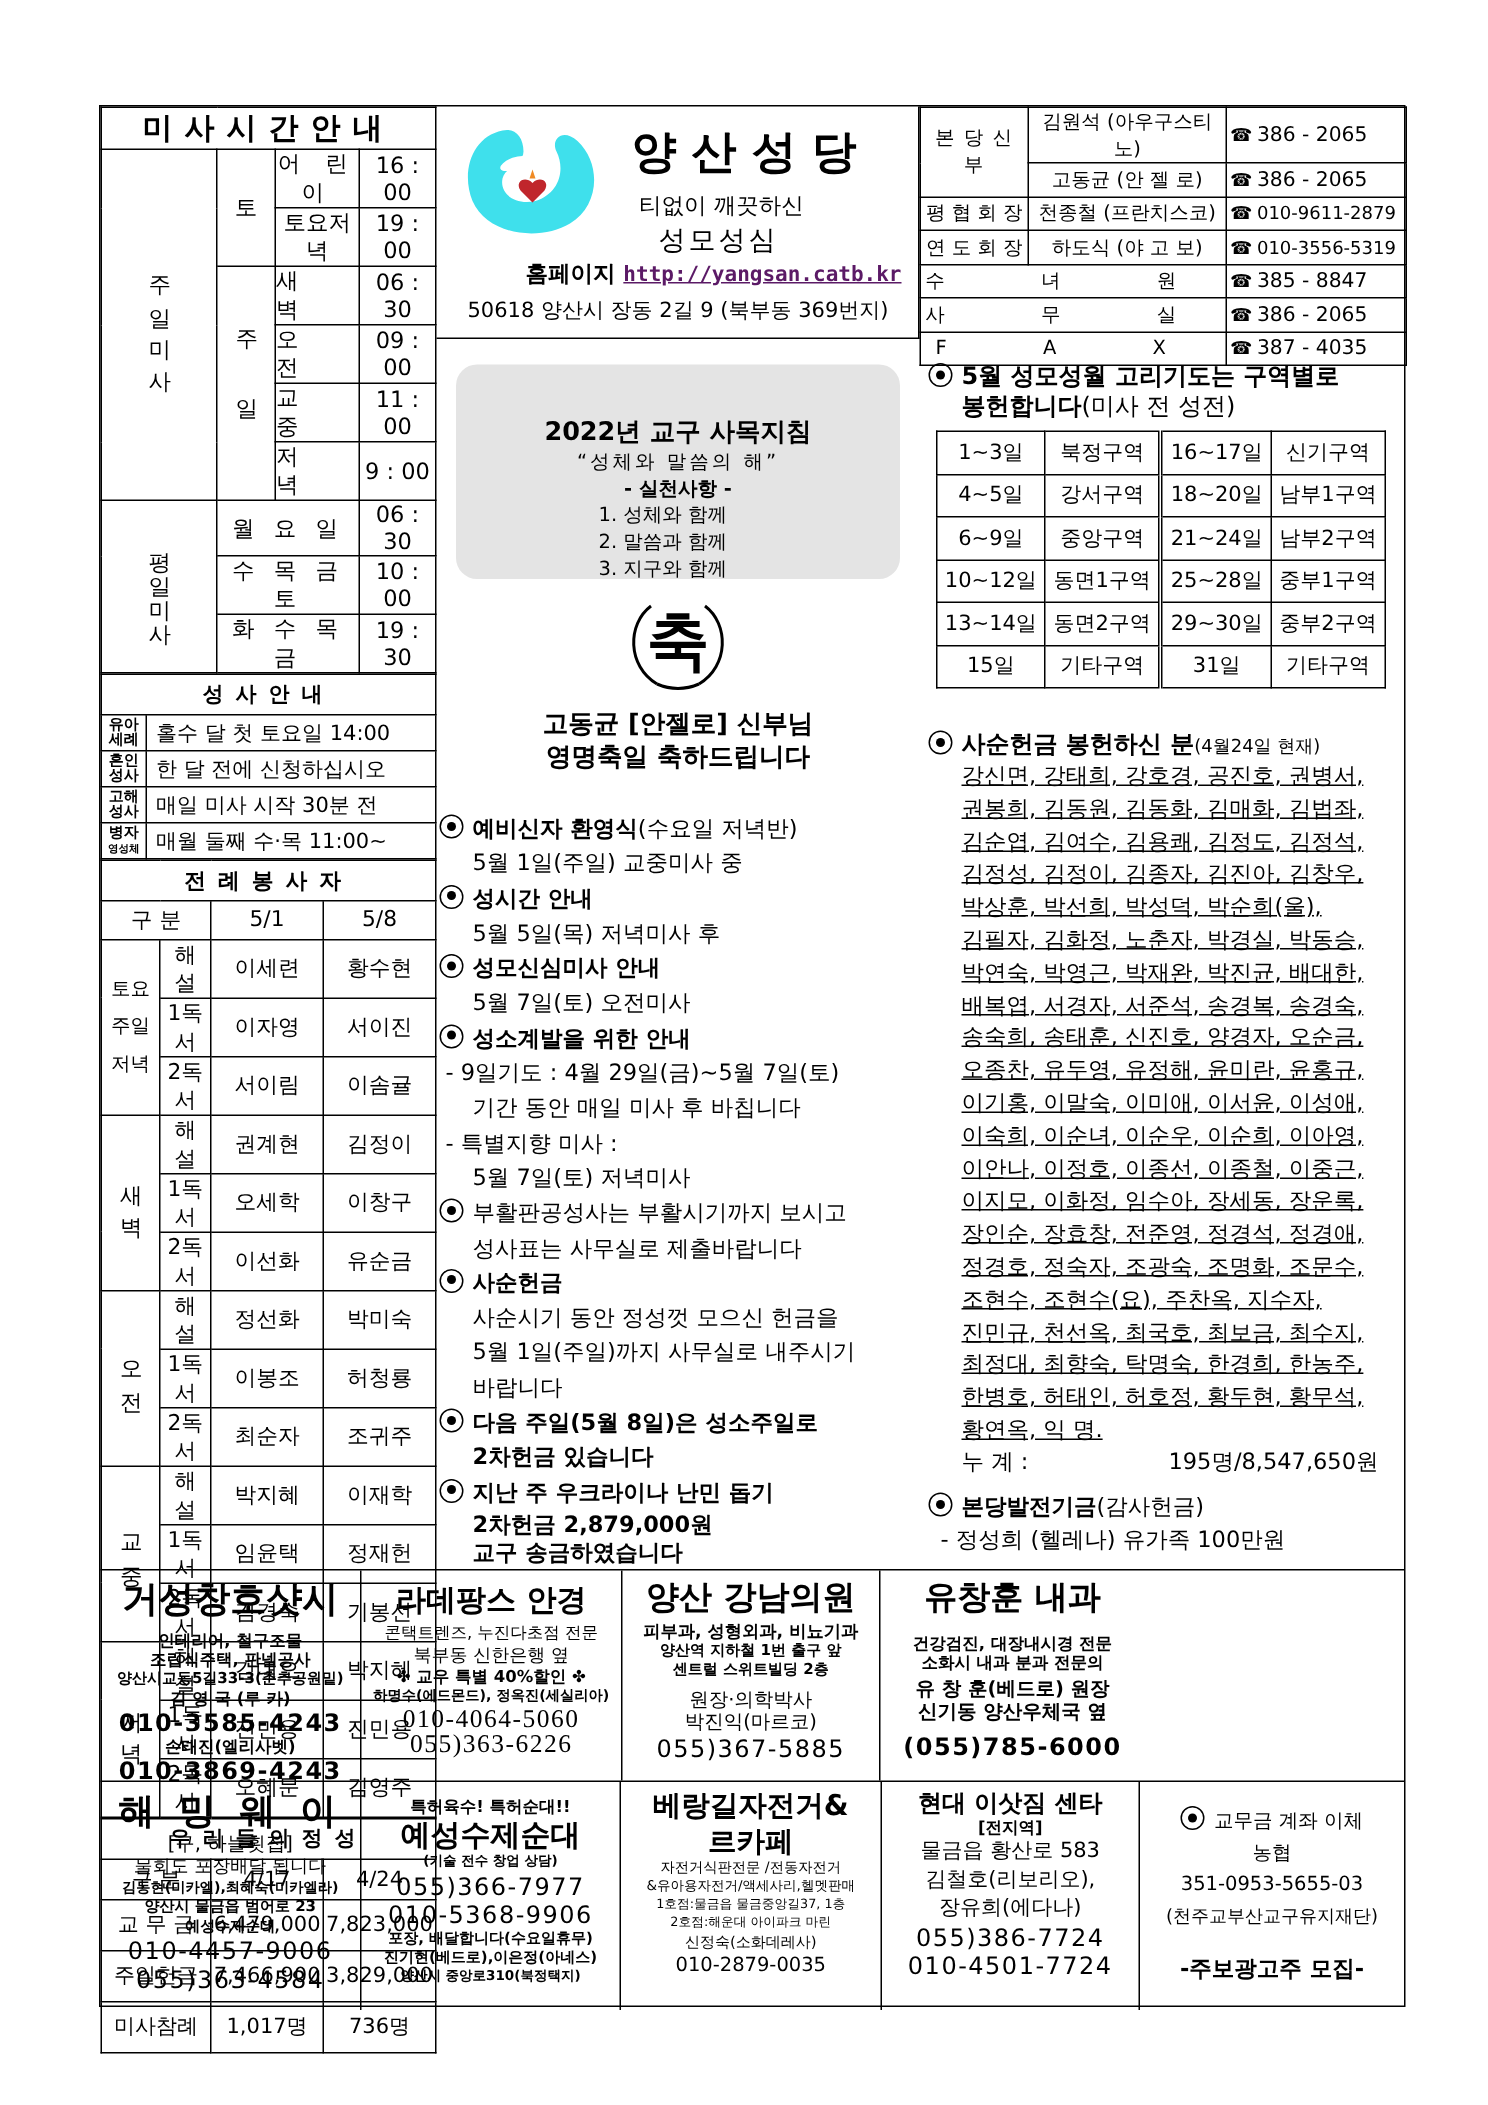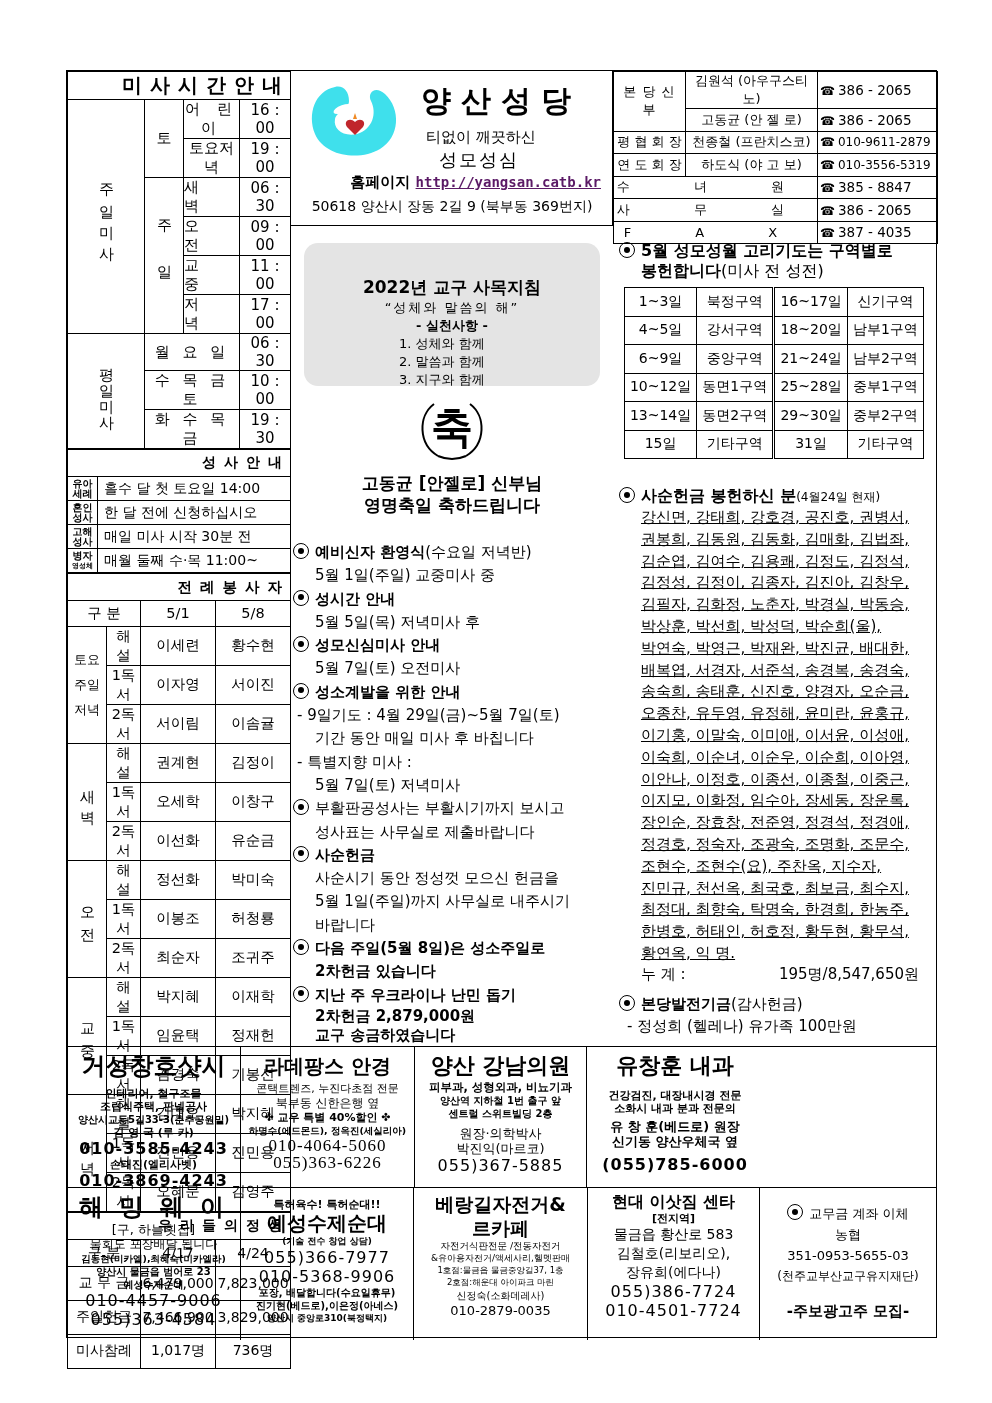--- a/index.html
+++ b/index.html
@@ -1,21 +1,21 @@
 <!DOCTYPE html>
 <html><head>
 <meta charset="utf-8">
 <style>
   * { box-sizing: border-box; margin: 0; padding: 0; }
   body { width: 992px; height: 1403px; background: #fff; font-family: "DejaVu Sans", sans-serif; color: #000; position: relative; overflow: hidden; }
   .page { position: absolute; left: 66px; top: 70px; width: 871px; height: 1268px; border: 1.5px solid #000; }
   table { border-collapse: collapse; }
   td { border: 1px solid #000; text-align: center; vertical-align: middle; font-size: 15px; padding: 0; }
   .bold { font-weight: bold; }
-  .sec-title { font-size: 20px; font-weight: bold; letter-spacing: 8px; text-align: right; }
+  .sec-title { font-size: 20px; font-weight: bold; letter-spacing: 8px; text-align: center; }
 
   
   .left { position: absolute; left: 0; top: 0; width: 224px; }
   .left table { width: 224px; }
   .mass td { height: 27.3px; }
   .vert { writing-mode: vertical-rl; text-orientation: upright; letter-spacing: 6px; font-size: 15px; }
   .tiny2 { font-size: 10px; line-height: 10px; font-weight: bold; }
   .sacr td { height: 24px; font-size: 14px; }
   .sacr td.txt { text-align: left; padding-left: 6px; }
   .serv td { height: 25.7px; font-size: 14.5px; }
@@ -105,21 +105,21 @@
       <tr>
             <td style="letter-spacing:40px">오 전</td>
             <td>09 : 00</td>
           </tr>
       <tr>
             <td style="letter-spacing:40px">교 중</td>
             <td>11 : 00</td>
           </tr>
       <tr>
             <td style="letter-spacing:40px">저 녁</td>
-            <td>17 : 00</td>
+            <td>9 : 00</td>
           </tr>
       <tr>
         <td rowspan="3"><span class="vert" style="letter-spacing:1px">평일미사</span></td>
         <td colspan="2" style="letter-spacing:4px">월 요 일</td>
             <td>06 : 30</td>
       </tr>
       <tr>
             <td colspan="2" style="letter-spacing:4px">수 목 금 토</td>
             <td>10 : 00</td>
           </tr>
@@ -445,22 +445,22 @@
         </table>
     </div>
 
     <div class="donors">
       <div class="donors-title"><span class="bullet"></span><span>사순헌금 봉헌하신 분</span><span class="light">(4월24일 현재)</span></div>
       <div class="donor-lines">
         <div>강신면, 강태희, 강호경, 공진호, 권병서,</div>
         <div>권봉희, 김동원, 김동화, 김매화, 김법좌,</div>
         <div>김순엽, 김여수, 김용쾌, 김정도, 김정석,</div>
         <div>김정성, 김정이, 김종자, 김진아, 김창우,</div>
+        <div>박상훈, 박선희, 박성덕, 박순희(울),</div>
         <div>김필자, 김화정, 노춘자, 박경실, 박동승,</div>
-        <div>박상훈, 박선희, 박성덕, 박순희(울),</div>
         <div>박연숙, 박영근, 박재완, 박진균, 배대한,</div>
         <div>배복엽, 서경자, 서준석, 송경복, 송경숙,</div>
         <div>송숙희, 송태훈, 신진호, 양경자, 오순금,</div>
         <div>오종찬, 유두영, 유정해, 윤미란, 윤홍규,</div>
         <div>이기홍, 이말숙, 이미애, 이서윤, 이성애,</div>
         <div>이숙희, 이순녀, 이순우, 이순희, 이아영,</div>
         <div>이안나, 이정호, 이종선, 이종철, 이중근,</div>
         <div>이지모, 이화정, 임수아, 장세동, 장운록,</div>
         <div>장인순, 장효창, 전준영, 정경석, 정경애,</div>
         <div>정경호, 정숙자, 조광숙, 조명화, 조문수,</div>

